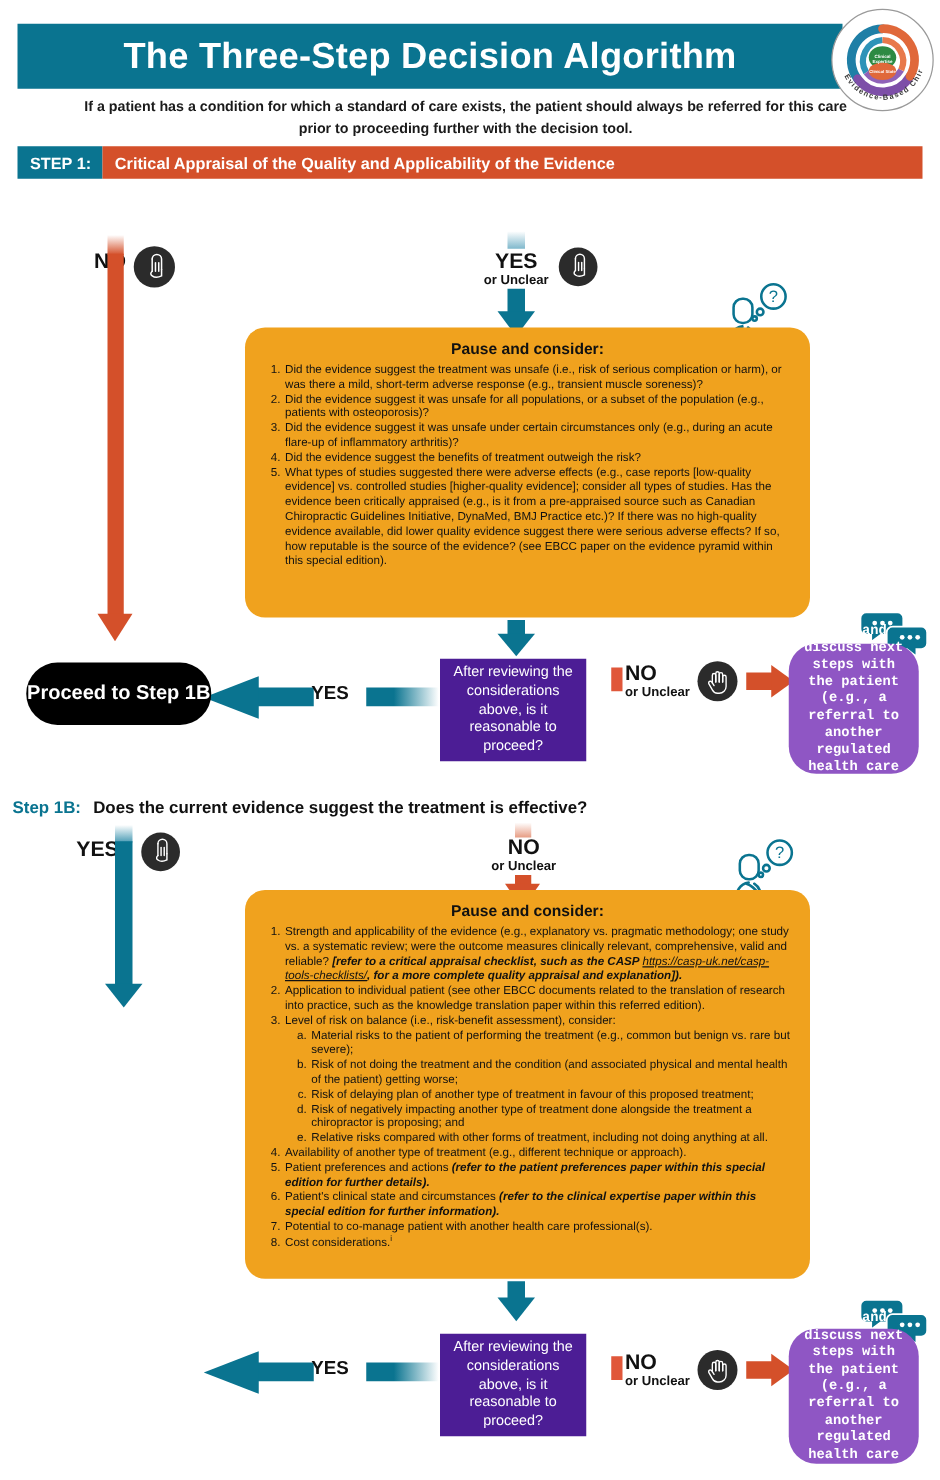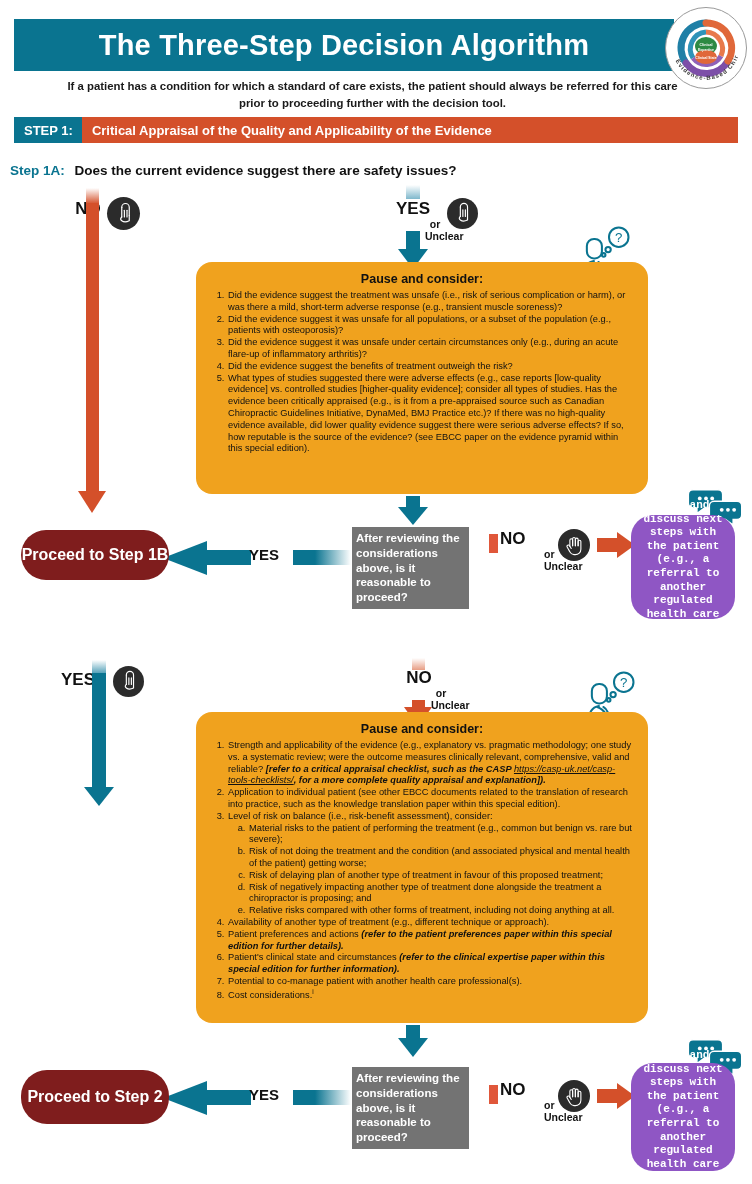--- a/index.html
+++ b/index.html
@@ -43,21 +43,21 @@
 
   
   .qline { position: absolute; left: 10px; font-size: 13.5px; font-weight: bold; color: #111; }
   .qline .step-no { color: #0a7490; }
   .q1a { top: 163px; }
   .q1b { top: 638px; }
 
   
   .branch-label { position: absolute; text-align: center; font-weight: bold; color: #111; }
   .branch-label .big { font-size: 17px; line-height: 1; display: block; }
-  .branch-label .small { font-size: 10.5px; display: block; margin-top: 1px; margin-left: 44px; }
+  .branch-label .small { font-size: 10.5px; display: block; margin-top: 1px; }
 
   
   .icon-circle {
     position: absolute; border-radius: 50%; background: #2b2b2b;
     display: flex; align-items: center; justify-content: center;
   }
 
   
   .orange-box {
     position: absolute; background: #f0a21e; border-radius: 16px;
@@ -69,35 +69,35 @@
     font-size: 9.3px; line-height: 1.27; margin-bottom: 0px; padding-left: 1px;
   }
   .orange-box ol.alpha { list-style-type: lower-alpha; padding-left: 20px; margin-top: 0; }
   .orange-box ol.alpha > li { font-size: 9.3px; line-height: 1.27; }
   .orange-box i { font-style: italic; font-weight: bold; }
   .orange-box .ulink { text-decoration: underline; font-style: italic; }
   .orange-box sup { font-size: 6.5px; }
 
   
   .green-box {
-    position: absolute; background: #7f1d1d; border-radius: 26px;
+    position: absolute; background: #000000; border-radius: 26px;
     display: flex; align-items: center; justify-content: center;
     color: #fff; font-weight: bold; text-align: right; line-height: 1.18;
   }
   .purple-box {
     position: absolute; background: #8f56c4; border-radius: 22px;
     display: flex; align-items: center; justify-content: center;
     color: #fff; font-weight: bold; text-align: center; line-height: 1.24;
     padding: 22px 6px;
     font-family: Liberation Mono, monospace;
   }
   .teal-box {
-    position: absolute; background: #737373;
+    position: absolute; background: #4c1d95;
     display: flex; align-items: center; justify-content: center;
-    color: #fff; font-weight: bold; text-align: left; line-height: 1.28;
+    color: #fff; font-weight: normal; text-align: center; line-height: 1.28;
     font-size: 11.5px; padding: 4px;
   }
 
   
   .yes-connector { position: absolute; height: 46px; }
   .yes-connector .bar-right {
     position: absolute; right: 0; top: 15px; height: 15px; width: 58px;
     background: linear-gradient(to left, #ffffff 0%, #0a7490 62%);
   }
   .yes-connector .bar-left {
@@ -159,24 +159,20 @@
     </svg>
   </div>
 
   <div class="subtitle">If a patient has a condition for which a standard of care exists, the patient should always be referred for this care prior to proceeding further with the decision tool.</div>
 
   <div class="step-bar">
     <div class="lbl">STEP 1:</div>
     <div class="txt">Critical Appraisal of the Quality and Applicability of the Evidence</div>
   </div>
 
-  <div class="qline q1a">
-    <span class="step-no">Step 1A:</span>
-    <span style="margin-left:6px;">Does the current evidence suggest there are safety issues?</span>
-  </div>
 
   <div class="branch-label" style="left:68px; top:200px; width:40px;">
     <span class="big">NO</span>
   </div>
   <div style="position:absolute; left:86px; top:188px; width:13px; height:16px; background:linear-gradient(to bottom,#ffffff,#d4502a);"></div>
   <div style="position:absolute; left:86px; top:203px; width:13px; height:290px; background:#d4502a;"></div>
   <div style="position:absolute; left:78px; top:491px; width:0; height:0; border-left:14.5px solid transparent; border-right:14.5px solid transparent; border-top:22px solid #d4502a;"></div>
 
   <div class="icon-circle" style="left:107px; top:197px; width:33px; height:33px;">
     <svg viewBox="0 0 32 32" width="24" height="24">
@@ -282,20 +278,24 @@
           <circle cx="26" cy="13" r="2"></circle>
         <circle cx="36" cy="25" r="2"></circle>
           <circle cx="42.5" cy="25" r="2"></circle>
           <circle cx="49" cy="25" r="2"></circle>
       </g>
     </svg>
   </div>
 
   <div class="purple-box" style="left:631px; top:515px; width:104px; height:104px; font-size:11px;">Stop and discuss next steps with the patient (e.g., a referral to another regulated health care professional)</div>
 
+  <div class="qline q1b">
+    <span class="step-no">Step 1B:</span>
+    <span style="margin-left:6px;">Does the current evidence suggest the treatment is effective?</span>
+  </div>
 
   <div style="position:absolute; left:92px; top:660px; width:14px; height:14px; background:linear-gradient(to bottom,#ffffff,#4b9cb5);"></div>
   <div class="branch-label" style="left:58px; top:671px; width:40px;">
     <span class="big">YES</span>
   </div>
   <div class="icon-circle" style="left:113px; top:666px; width:31px; height:31px;">
     <svg viewBox="0 0 32 32" width="23" height="23">
       <g fill="none" stroke="#ffffff" stroke-width="1.6" stroke-linecap="round" stroke-linejoin="round">
         <path d="M13 7 a5 5 0 0 1 10 0 v11"></path>
         <path d="M13 7 v13"></path>
@@ -331,21 +331,21 @@
       <text x="46" y="21" font-size="15" fill="#0a7490" text-anchor="middle" font-family="Liberation Sans, sans-serif">?</text>
     </svg>
   </div>
 
   <div class="orange-box" style="left:196px; top:712px; width:452px; height:311px;">
     <div class="hdr">Pause and consider:</div>
     <ol>
       <li>
         <span>Strength and applicability of the evidence (e.g., explanatory vs. pragmatic methodology; one study vs. a systematic review; were the outcome measures clinically relevant, comprehensive, valid and reliable? </span><i>[refer to a critical appraisal checklist, such as the CASP </i><span class="ulink">https://casp-uk.net/casp-tools-checklists/</span><i>, for a more complete quality appraisal and explanation]).</i>
       </li>
-      <li>Application to individual patient (see other EBCC documents related to the translation of research into practice, such as the knowledge translation paper within this special edition).</li>
+      <li>Application to individual patient (see other EBCC documents related to the translation of research into practice, such as the knowledge translation paper within this referred edition).</li>
       <li>
         <span>Level of risk on balance (i.e., risk-benefit assessment), consider:</span>
         <ol class="alpha">
           <li>Material risks to the patient of performing the treatment (e.g., common but benign vs. rare but severe);</li>
           <li>Risk of not doing the treatment and the condition (and associated physical and mental health of the patient) getting worse;</li>
           <li>Risk of delaying plan of another type of treatment in favour of this proposed treatment;</li>
           <li>Risk of negatively impacting another type of treatment done alongside the treatment a chiropractor is proposing; and</li>
           <li>Relative risks compared with other forms of treatment, including not doing anything at all.</li>
         </ol>
       </li>
@@ -369,21 +369,20 @@
 
   <div class="teal-box" style="left:352px; top:1067px; width:117px; height:82px;">After reviewing the considerations above, is it reasonable to proceed?</div>
 
   <div class="yes-connector" style="left:163px; top:1075px; width:188px;">
     <div class="bar-right"></div>
     <div class="bar-left"></div>
     <div class="head"></div>
     <div class="yes-text">YES</div>
   </div>
 
-  <div class="green-box" style="left:21px; top:1070px; width:148px; height:54px; font-size:16px;">Proceed to Step 2</div>
 
   <div class="red-tick" style="left:489px; top:1085px;"></div>
   <div class="branch-label" style="left:500px; top:1081px; width:66px; text-align:left;">
     <span class="big">NO</span>
     <span class="small" style="text-align:left;">or Unclear</span>
   </div>
   <div class="icon-circle" style="left:558px; top:1080px; width:32px; height:32px;">
     <svg viewBox="0 0 32 32" width="22" height="22">
       <g fill="none" stroke="#ffffff" stroke-width="1.6" stroke-linecap="round" stroke-linejoin="round">
         <path d="M10 18 V9 a2 2 0 0 1 4 0 v8"></path>

